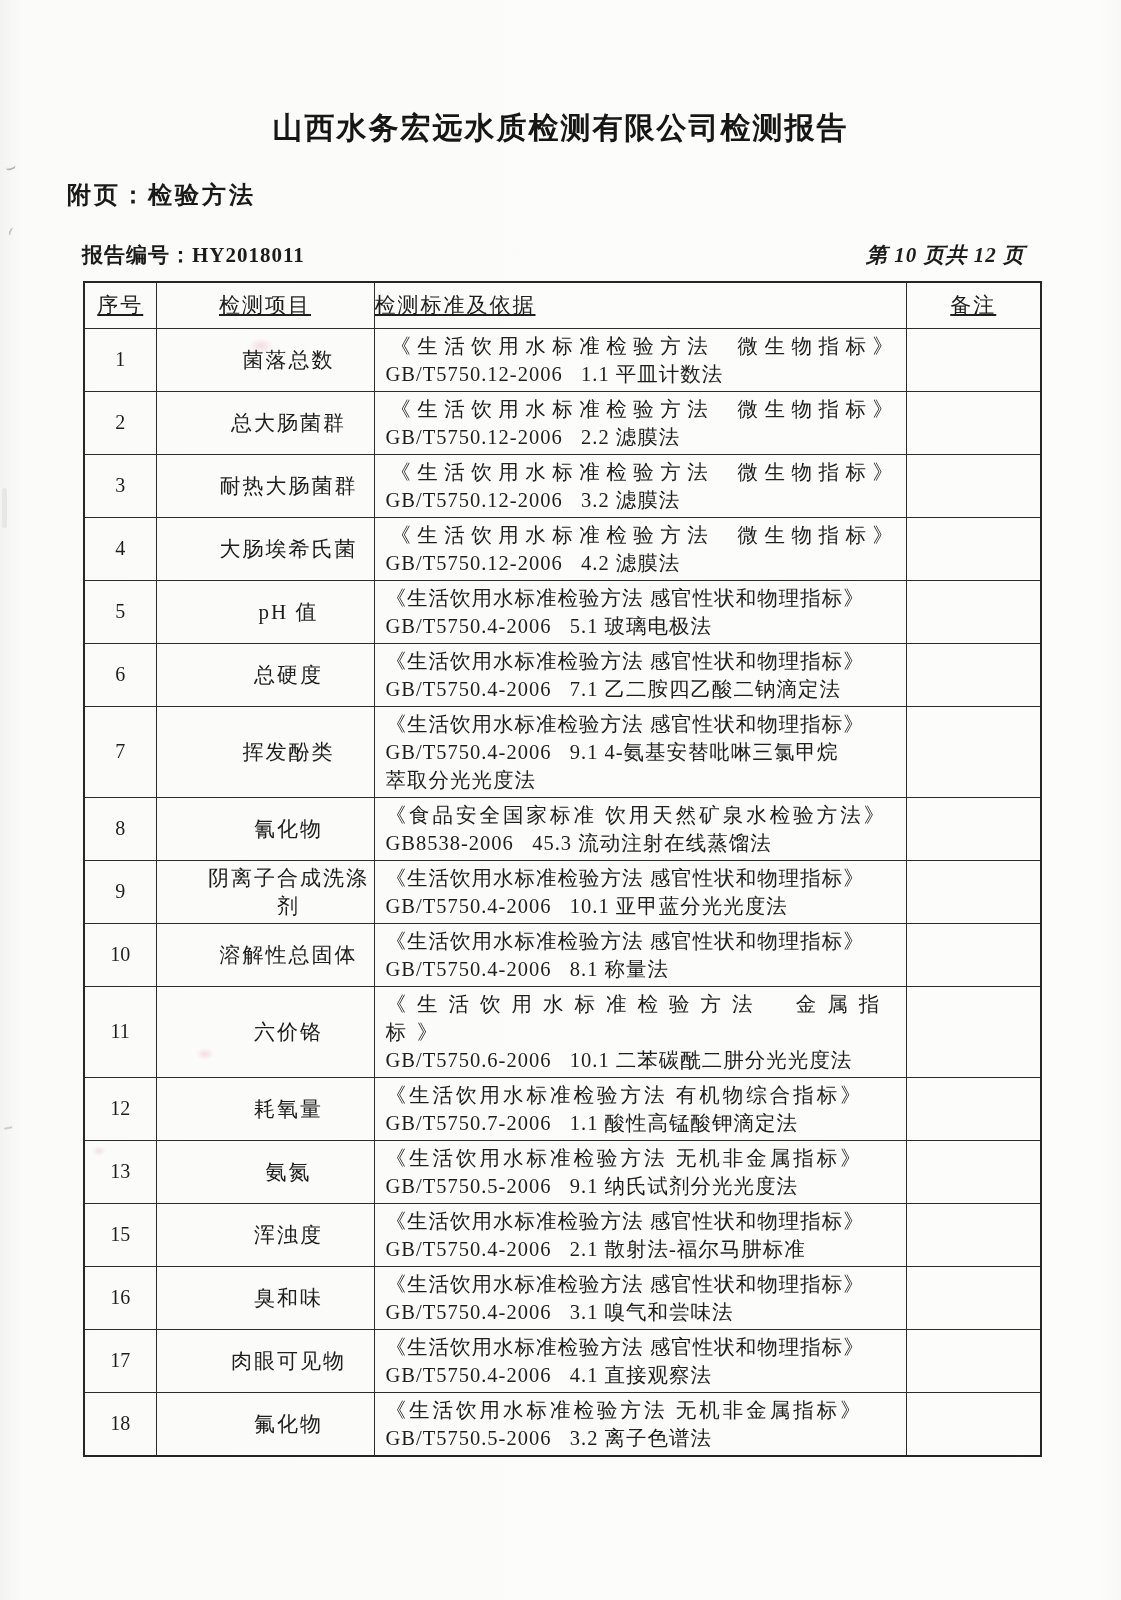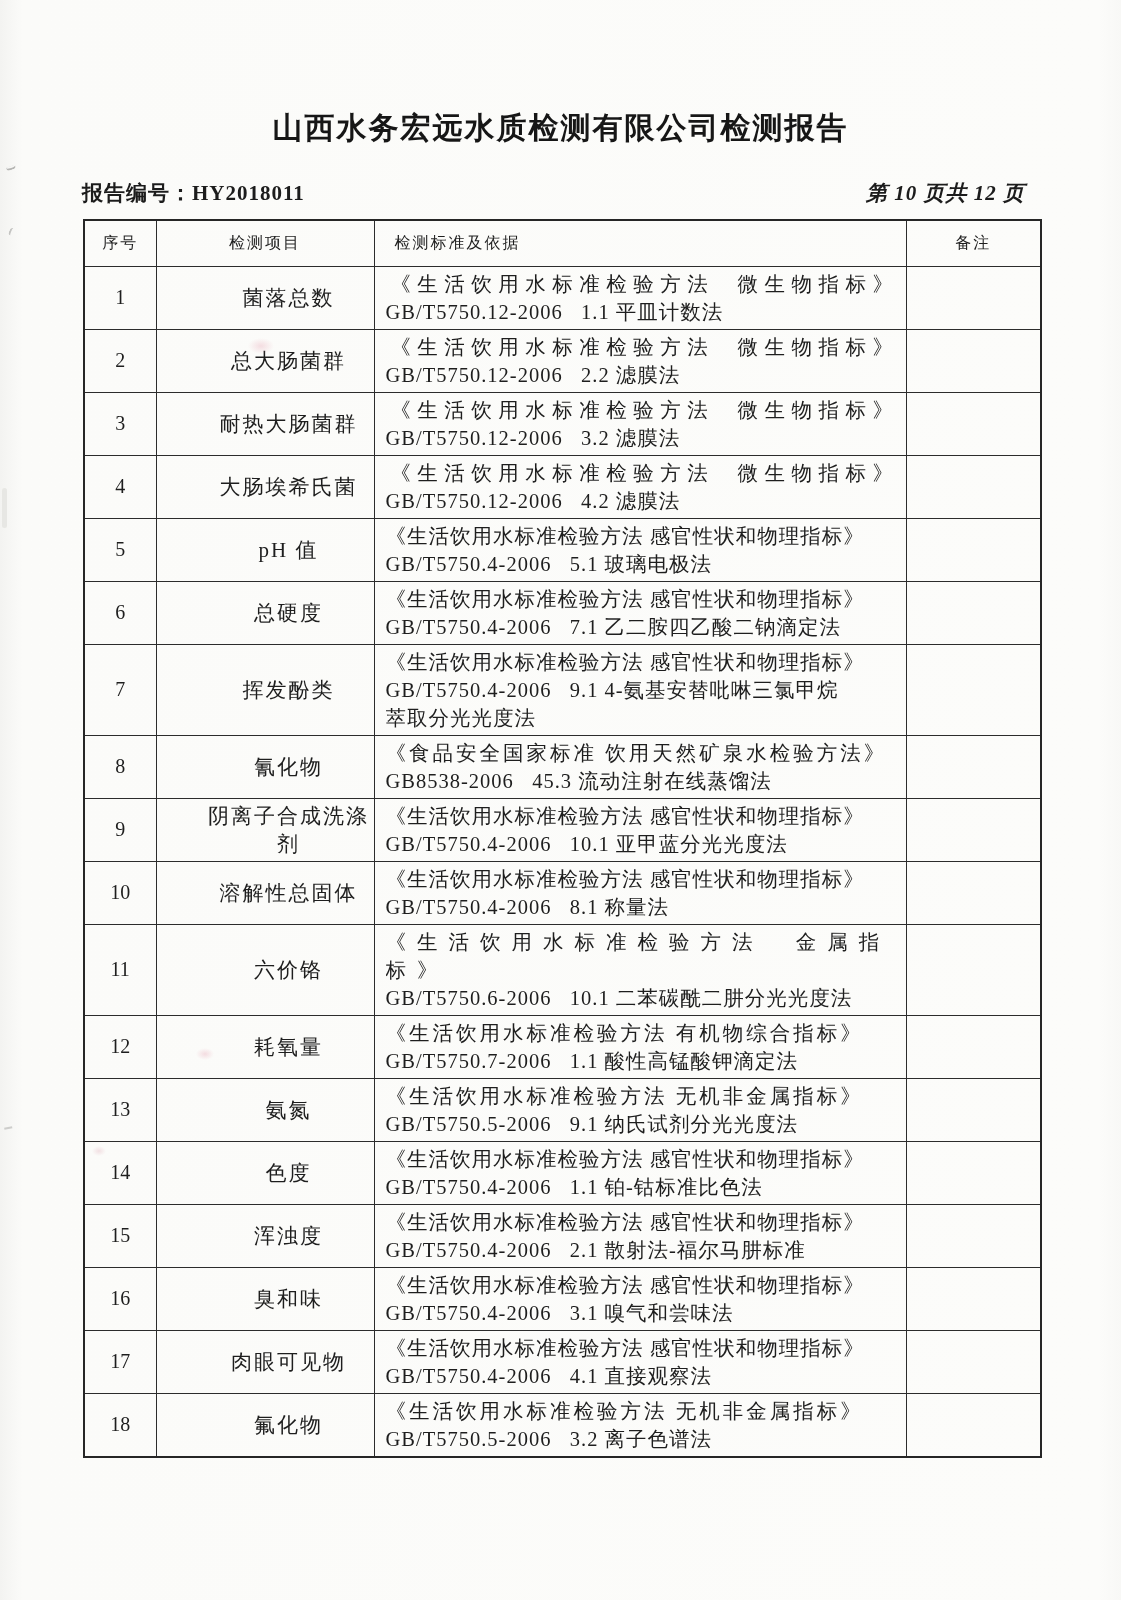--- a/index.html
+++ b/index.html
@@ -64,24 +64,25 @@
     border: 2.2px solid #262626;
     background: transparent;
   }
   .report-table th, .report-table td {
     border: 1.5px solid #2c2c2c;
     font-weight: normal;
     color: #1e1e1e;
   }
   .report-table th {
     height: 46px;
-    font-size: 16px;
+    font-size: 21px;
     letter-spacing: 2px;
-  }
-  .report-table th.h-std { text-align: left; padding-left: 20px; }
+    text-decoration: underline;
+  }
+  .report-table th.h-std { text-align: left; padding-left: 0; }
   .report-table td { vertical-align: middle; }
   td.c-no   { text-align: center; font-size: 20px; }
   td.c-item { text-align: center; font-size: 21px; letter-spacing: 2px; padding-left: 47px; }
   td.c-std  { padding: 3px 6px 3px 11px; }
   td.c-std .std-line {
     font-size: 20.5px;
     line-height: 28px;
     letter-spacing: 1px;
     white-space: pre-wrap;
     overflow: hidden;
@@ -99,20 +100,21 @@
   <div class="artifact a1"></div>
   <div class="artifact a2"></div>
   <div class="artifact a3"></div>
   <div class="artifact a4"></div>
   <div class="artifact a5"></div>
   <div class="artifact a6"></div>
   <div class="artifact a7"></div>
 
   <div class="doc-title">山西水务宏远水质检测有限公司检测报告</div>
 
+  <div class="doc-subtitle">附页：检验方法</div>
 
   <div class="meta-row">
     <span class="report-no">报告编号：HY2018011</span>
     <span class="page-info">第 10 页共 12 页</span>
   </div>
 
   <table class="report-table">
     <colgroup>
       <col style="width:72px">
       <col style="width:218px">
@@ -240,29 +242,20 @@
         <tr>
           <td class="c-no">13</td>
           <td class="c-item">氨氮</td>
           <td class="c-std">
             <div class="std-line sp-sm">《生活饮用水标准检验方法 无机非金属指标》</div>
             <div class="std-line">GB/T5750.5-2006   9.1 纳氏试剂分光光度法</div>
           </td>
           <td class="c-remark"></td>
         </tr>
         <tr>
-          <td class="c-no">14</td>
-          <td class="c-item">色度</td>
-          <td class="c-std">
-            <div class="std-line">《生活饮用水标准检验方法 感官性状和物理指标》</div>
-            <div class="std-line">GB/T5750.4-2006   1.1 铂-钴标准比色法</div>
-          </td>
-          <td class="c-remark"></td>
-        </tr>
-        <tr>
           <td class="c-no">15</td>
           <td class="c-item">浑浊度</td>
           <td class="c-std">
             <div class="std-line">《生活饮用水标准检验方法 感官性状和物理指标》</div>
             <div class="std-line">GB/T5750.4-2006   2.1 散射法-福尔马肼标准</div>
           </td>
           <td class="c-remark"></td>
         </tr>
         <tr>
           <td class="c-no">16</td>

